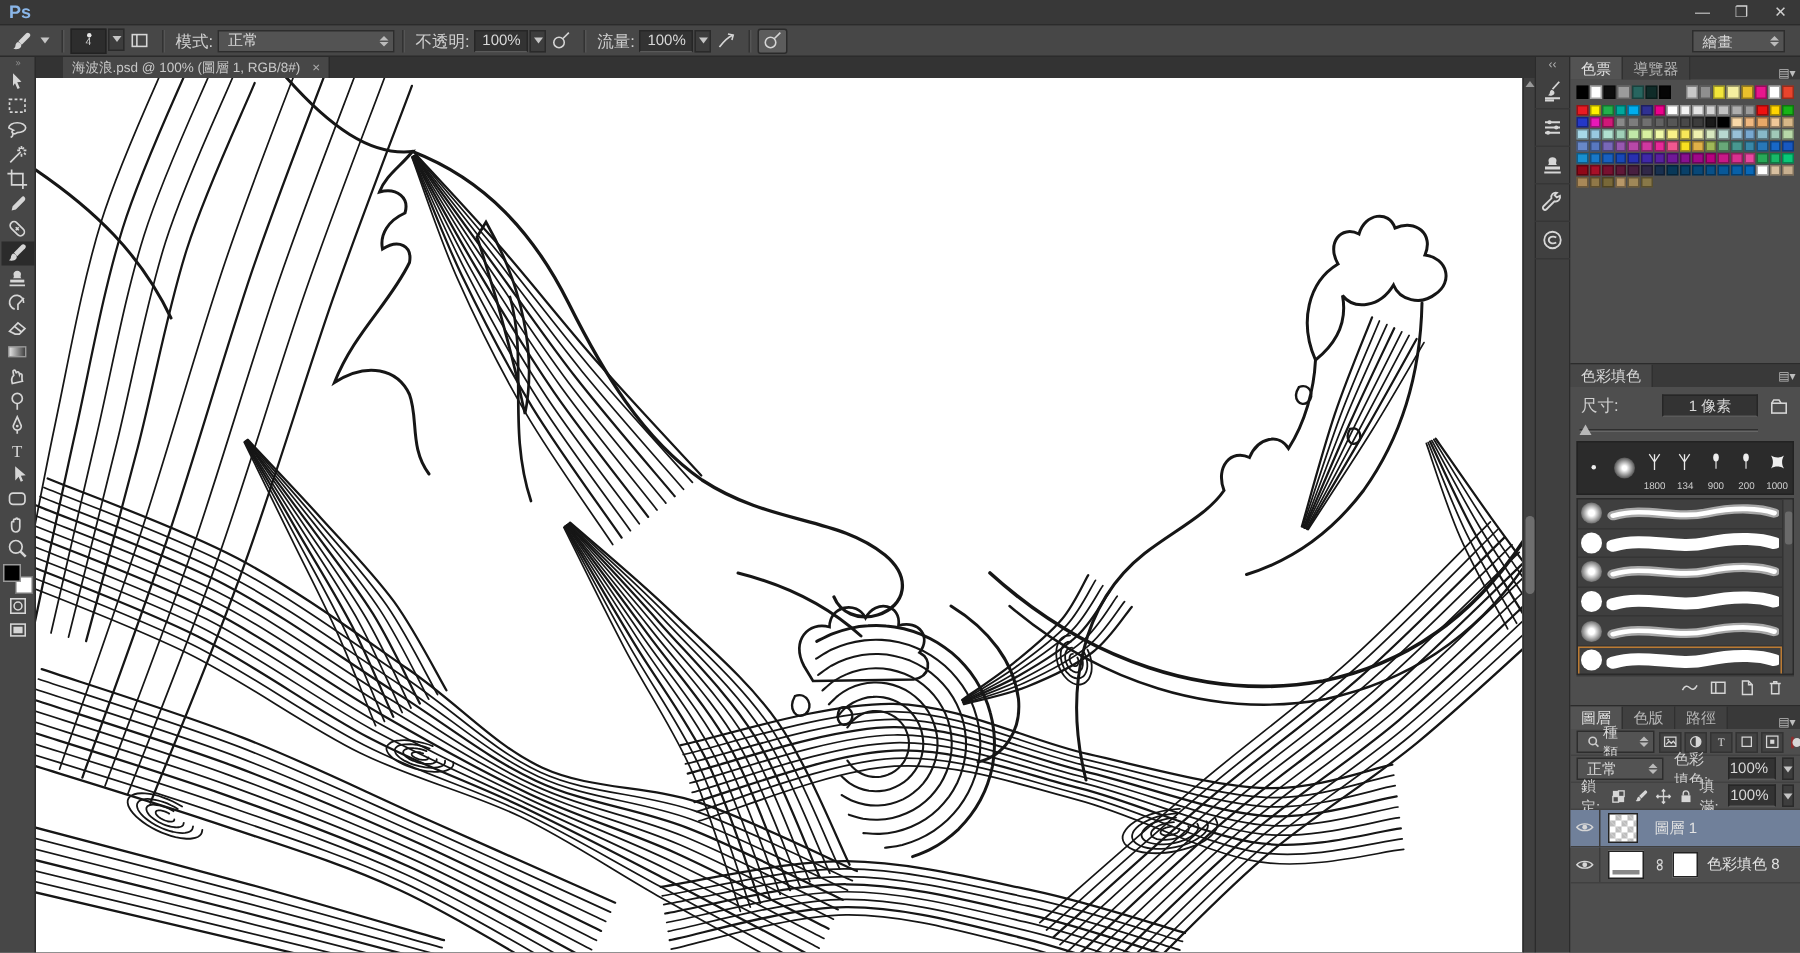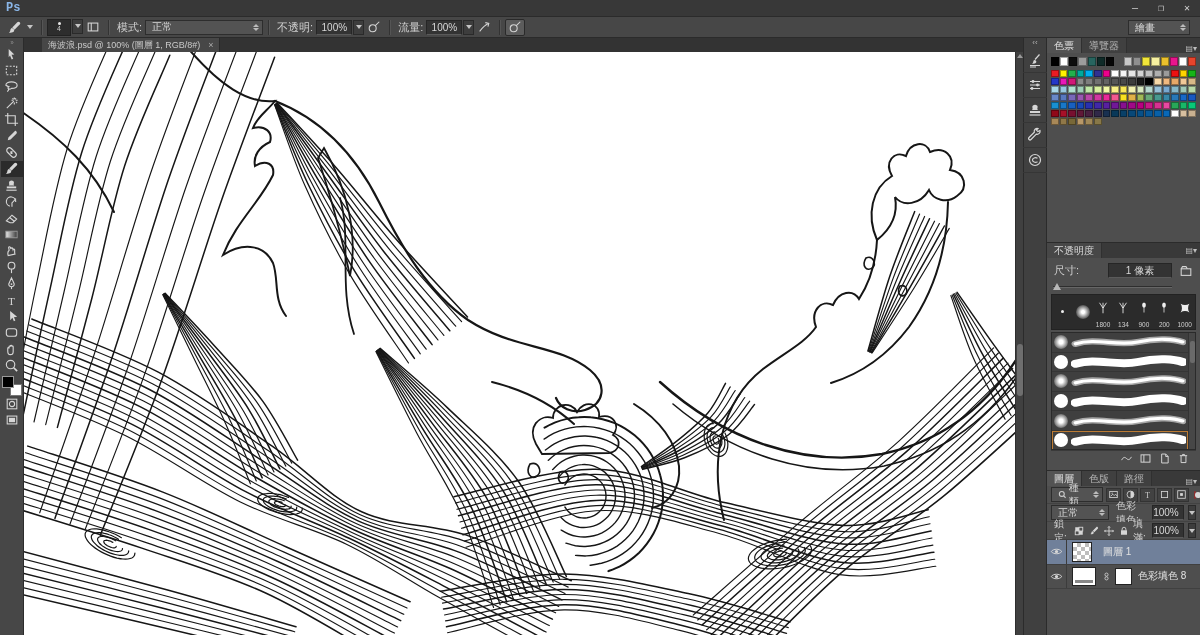--- a/index.html
+++ b/index.html
@@ -1,19 +1,19 @@
 <!DOCTYPE html>
 <html><head>
 <meta charset="utf-8">
 <style>
   html,body{margin:0;padding:0;background:#3a3a3a;width:1200px;height:635px;overflow:hidden;
     font-family:"Liberation Sans","DejaVu Sans",sans-serif;-webkit-font-smoothing:antialiased;}
   *{box-sizing:border-box;user-select:none;}
   
-  #titlebar{height:17px;background:#383838;display:flex;align-items:center;border-bottom:1px solid #2b2b2b;font-family:Liberation Mono, monospace;}
+  #titlebar{height:17px;background:#383838;display:flex;align-items:center;border-bottom:1px solid #2b2b2b;}
   #ps-logo{color:#8ab6e8;font-weight:bold;font-size:12px;padding:0 9px 0 6px;}
   .menu-item{color:#d2d2d2;font-size:11px;padding:0 8px;line-height:16px;cursor:default;}
   #win-btns{margin-left:auto;display:flex;align-items:center;height:100%;}
   .win-btn{width:26px;height:100%;display:flex;align-items:center;justify-content:center;color:#cfcfcf;font-size:10px;}
   
   #optionsbar{height:21px;background:#474747;border-bottom:1px solid #2b2b2b;display:flex;align-items:center;padding-left:4px;position:relative;}
   .sep{width:1px;height:15px;background:#333;margin:0 5px;box-shadow:1px 0 0 #555;}
   .opt-label{color:#cfcfcf;font-size:11px;margin:0 3px;}
   .valbox{background:#333;border:1px solid #262626;border-bottom-color:#5a5a5a;color:#d8d8d8;font-size:10px;
     height:15px;display:flex;align-items:center;justify-content:flex-end;padding:0 4px;}
@@ -712,21 +712,21 @@
             <div></div>
             <div></div>
             <div></div>
             <div></div>
           </div>
       </div>
     </div>
 
     <div id="brush-panel">
       <div id="bp-title">
-        <span class="ptab active">不透明度</span>
+        <span class="ptab active">色彩填色</span>
         <span class="pmenu">▤▾</span>
       </div>
       <div id="bp-body">
         <div id="bp-sizerow">
           <span class="opt-label">尺寸:</span>
           <span class="valbox" style="margin-left:auto">1 像素</span>
           <span class="optic" id="bp-preset-mgr" style="margin-left:4px">
               <svg class="icon" width="14" height="14" viewBox="0 0 16 16">
                 <rect x="2.5" y="5.5" width="11" height="7.5" stroke="#d6d6d6" fill="none" stroke-width="1.2"></rect>
                 <path d="M2.5 5.5L4 3h4l1.5 2.5" stroke="#d6d6d6" fill="none" stroke-width="1.2"></path>

